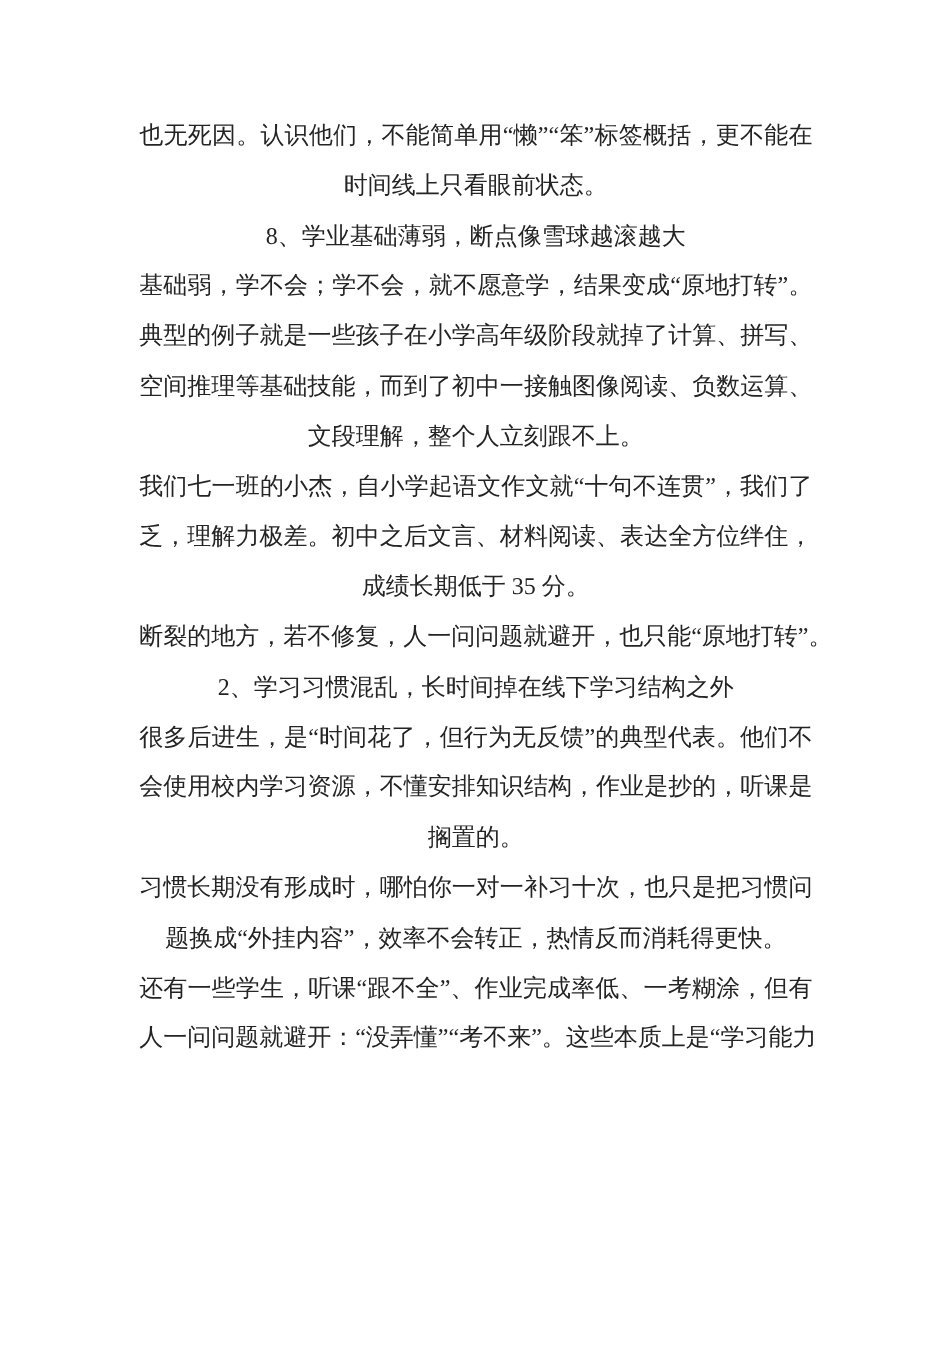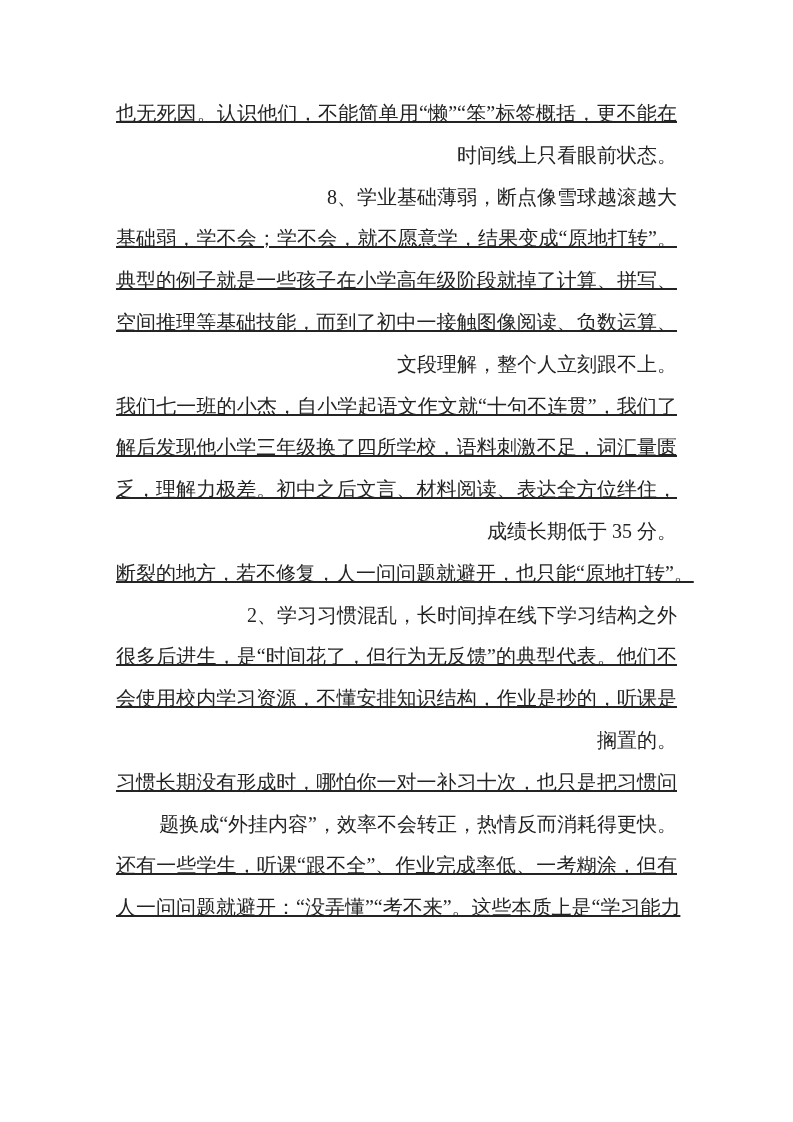--- a/index.html
+++ b/index.html
@@ -20,44 +20,42 @@
     left: 116px;
     top: 93px;
     width: 561px;
   }
   .line {
     font-size: 20px;
     line-height: 41.8px;
     height: 41.8px;
     white-space: nowrap;
     color: #242424;
-    text-align: right;
+    text-align: center;
     font-weight: normal;
     letter-spacing: 0;
   }
   .line.full {
     text-align: justify;
     text-align-last: justify;
-    text-decoration: underline;
   }
 </style>
 </head>
 <body>
 
 <div class="page">
   <div class="text-block">
       <div class="line full">也无死因。认识他们，不能简单用“懒”“笨”标签概括，更不能在</div>
       <div class="line">时间线上只看眼前状态。</div>
       <div class="line">8、学业基础薄弱，断点像雪球越滚越大</div>
       <div class="line full">基础弱，学不会；学不会，就不愿意学，结果变成“原地打转”。</div>
       <div class="line full">典型的例子就是一些孩子在小学高年级阶段就掉了计算、拼写、</div>
       <div class="line full">空间推理等基础技能，而到了初中一接触图像阅读、负数运算、</div>
       <div class="line">文段理解，整个人立刻跟不上。</div>
       <div class="line full">我们七一班的小杰，自小学起语文作文就“十句不连贯”，我们了</div>
-      <div class="line full">解后发现他小学三年级换了四所学校，语料刺激不足，词汇量匮</div>
       <div class="line full">乏，理解力极差。初中之后文言、材料阅读、表达全方位绊住，</div>
       <div class="line">成绩长期低于 35 分。</div>
       <div class="line full">断裂的地方，若不修复，人一问问题就避开，也只能“原地打转”。</div>
       <div class="line">2、学习习惯混乱，长时间掉在线下学习结构之外</div>
       <div class="line full">很多后进生，是“时间花了，但行为无反馈”的典型代表。他们不</div>
       <div class="line full">会使用校内学习资源，不懂安排知识结构，作业是抄的，听课是</div>
       <div class="line">搁置的。</div>
       <div class="line full">习惯长期没有形成时，哪怕你一对一补习十次，也只是把习惯问</div>
       <div class="line">题换成“外挂内容”，效率不会转正，热情反而消耗得更快。</div>
       <div class="line full">还有一些学生，听课“跟不全”、作业完成率低、一考糊涂，但有</div>

